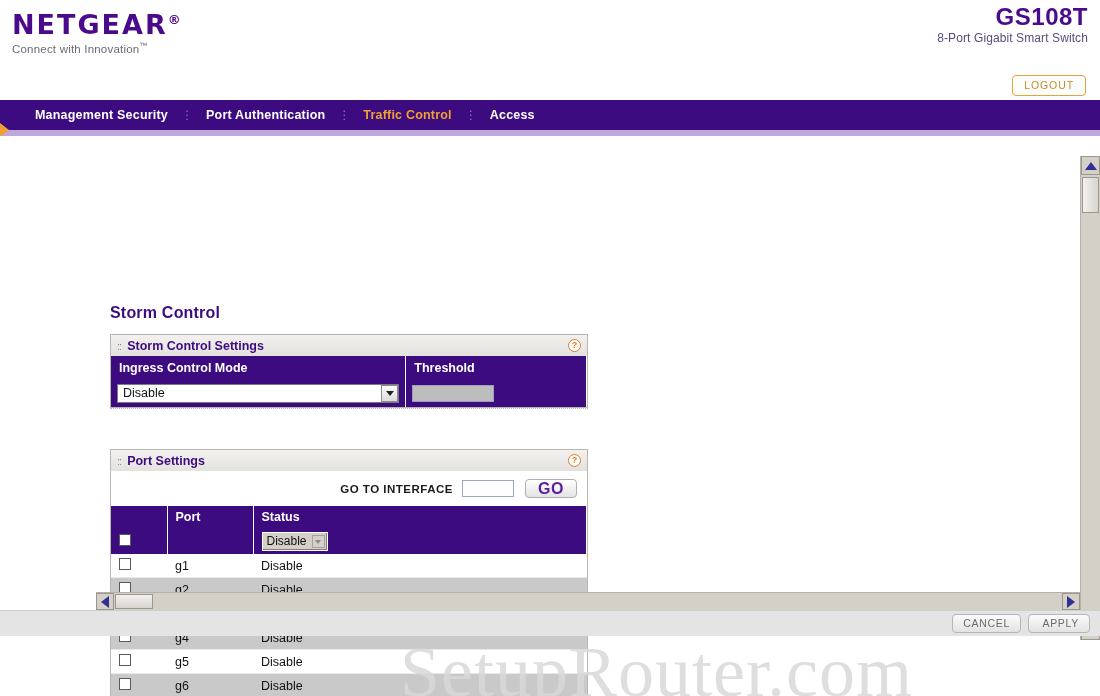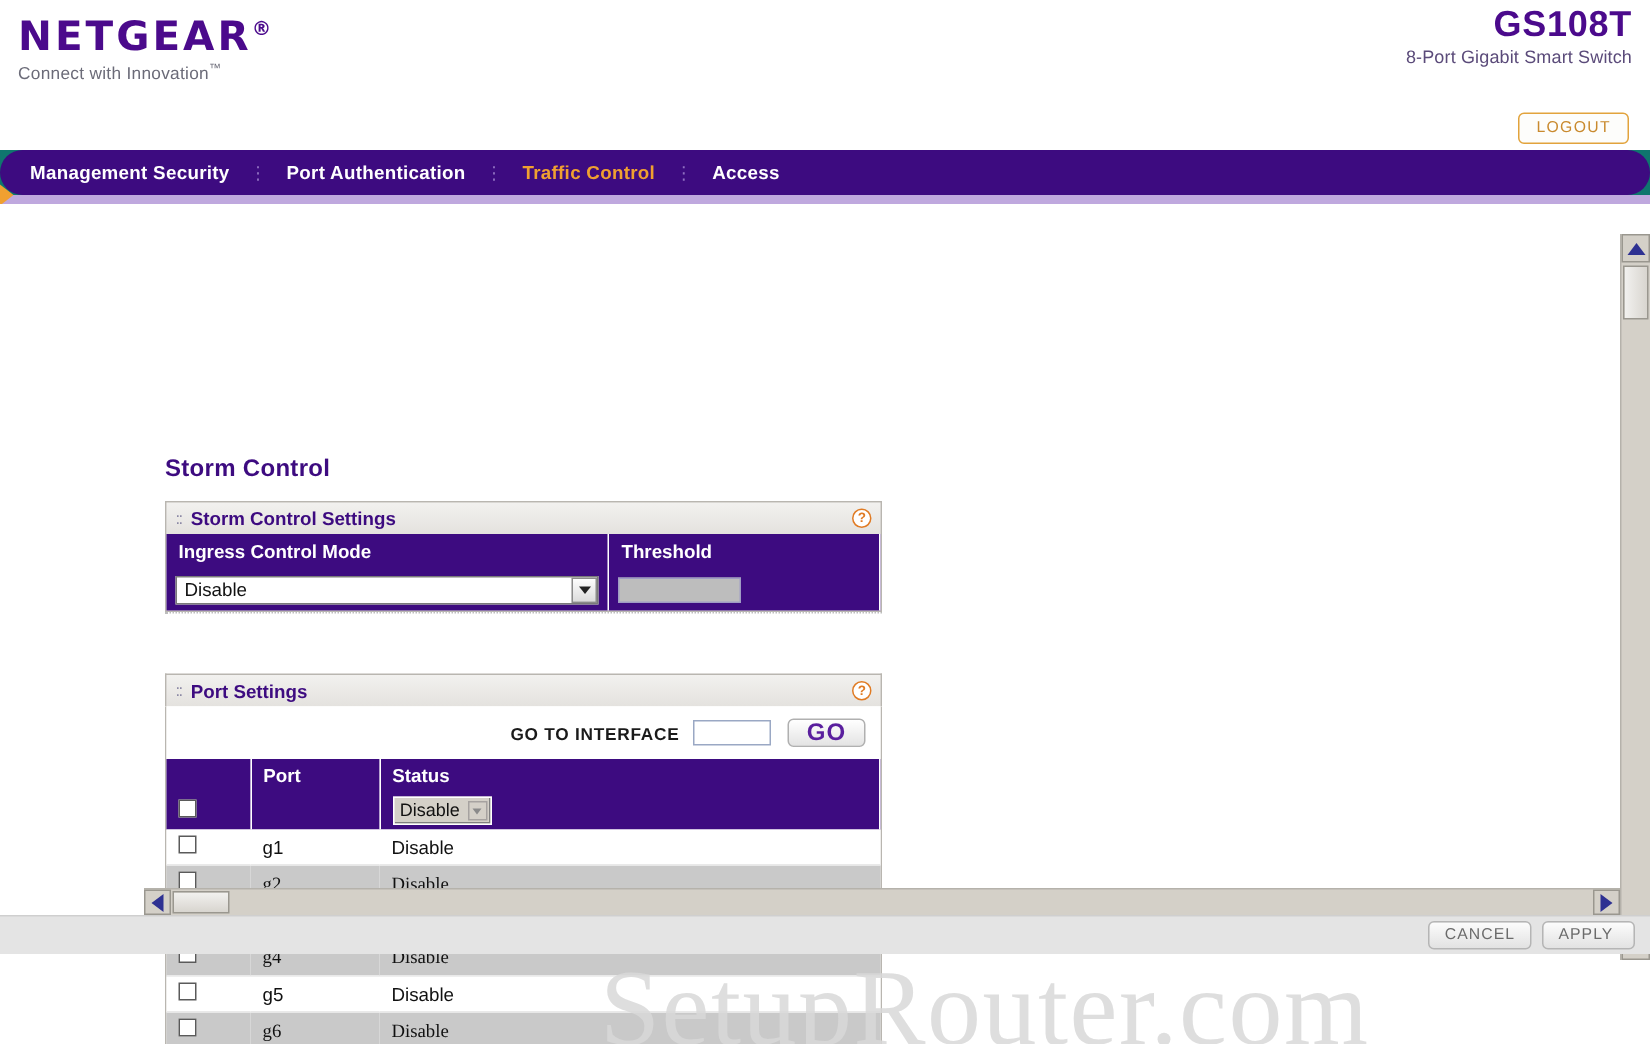--- a/index.html
+++ b/index.html
@@ -50,21 +50,21 @@
     position: absolute; right: 14px; bottom: 4px;
     border: 1px solid #E2A33C; border-radius: 4px;
     background: #fdfdfb; color: #C98A2E;
     font-size: 10.5px; letter-spacing: .9px;
     padding: 3px 11px 4px; cursor: pointer;
   }
 
   
   .subnav {
     position: relative; height: 30px; background: #3D0B80;
-    display: flex; align-items: center; padding-left: 7px; border-radius: 15px;
+    display: flex; align-items: center; padding-left: 22px;
   }
   .subnav-item {
     color: #ffffff; font-size: 12.5px; font-weight: bold;
     padding: 0 13px; cursor: pointer; letter-spacing: .2px;
   }
   .subnav-item.active { color: #F0A030; }
   .subnav-sep { color: #8f6fc0; font-size: 12px; }
   .subnav-arrow {
     position: absolute; left: 0; bottom: -7px;
     width: 0; height: 0;
@@ -164,21 +164,21 @@
   .ps-table th.c-chk { width: 56px; }
   .ps-table th.c-port { width: 86px; }
   .ps-table tr.header-controls td {
     background: #3D0B80; padding: 3px 8px; border-right: 1px solid #fff; height: 24px;
   }
   .ps-table tbody tr.data td {
     font-size: 12.5px; color: #111; padding: 4px 8px; height: 23px;
     border-bottom: 1px solid #e9e9e9;
   }
   .ps-table tbody tr.data.odd td { background: #ffffff; }
-  .ps-table tbody tr.data.even td { background: #c9c9c9; font-family: Liberation Serif, serif; }
+  .ps-table tbody tr.data.even td { background: #c9c9c9; }
   .chk {
     width: 12px; height: 12px; background: #fff;
     border: 1px solid #5a5a5a; display: inline-block; cursor: pointer;
   }
   .small-sel {
     display: inline-block; position: relative;
     background: #d4d0c8; border: 1px solid #ffffff;
     box-shadow: inset -1px -1px 0 #808080;
     font-size: 12px; color: #111; line-height: 15px;
     padding: 1px 20px 1px 4px; cursor: pointer;
@@ -225,21 +225,21 @@
   .tri.left { border-top: 6px solid transparent; border-bottom: 6px solid transparent; border-right: 8px solid #2E3192; }
   .tri.right { border-top: 6px solid transparent; border-bottom: 6px solid transparent; border-left: 8px solid #2E3192; }
 
   
   .footer {
     position: absolute; left: 0; bottom: 0; width: 1100px; height: 26px;
     background: #e4e4e4; border-top: 1px solid #cfcfcf;
   }
   .foot-btns { position: absolute; right: 10px; top: 3px; display: flex; gap: 7px; }
   .foot-btn {
-    min-width: 62px; text-align: left;
+    min-width: 62px; text-align: right;
     height: 19px; line-height: 17px; padding: 0 10px;
     border: 1px solid #b5b5b5; border-radius: 4px;
     background: linear-gradient(to bottom,#fcfcfc,#e2e2e2);
     color: #6b6b6b; font-size: 10.5px; letter-spacing: .7px; cursor: pointer;
   }
 
   .page-title {
     position: absolute; left: 110px; top: 168px;
     font-size: 16px; font-weight: bold; color: #3D0B80; letter-spacing: .2px;
   }

